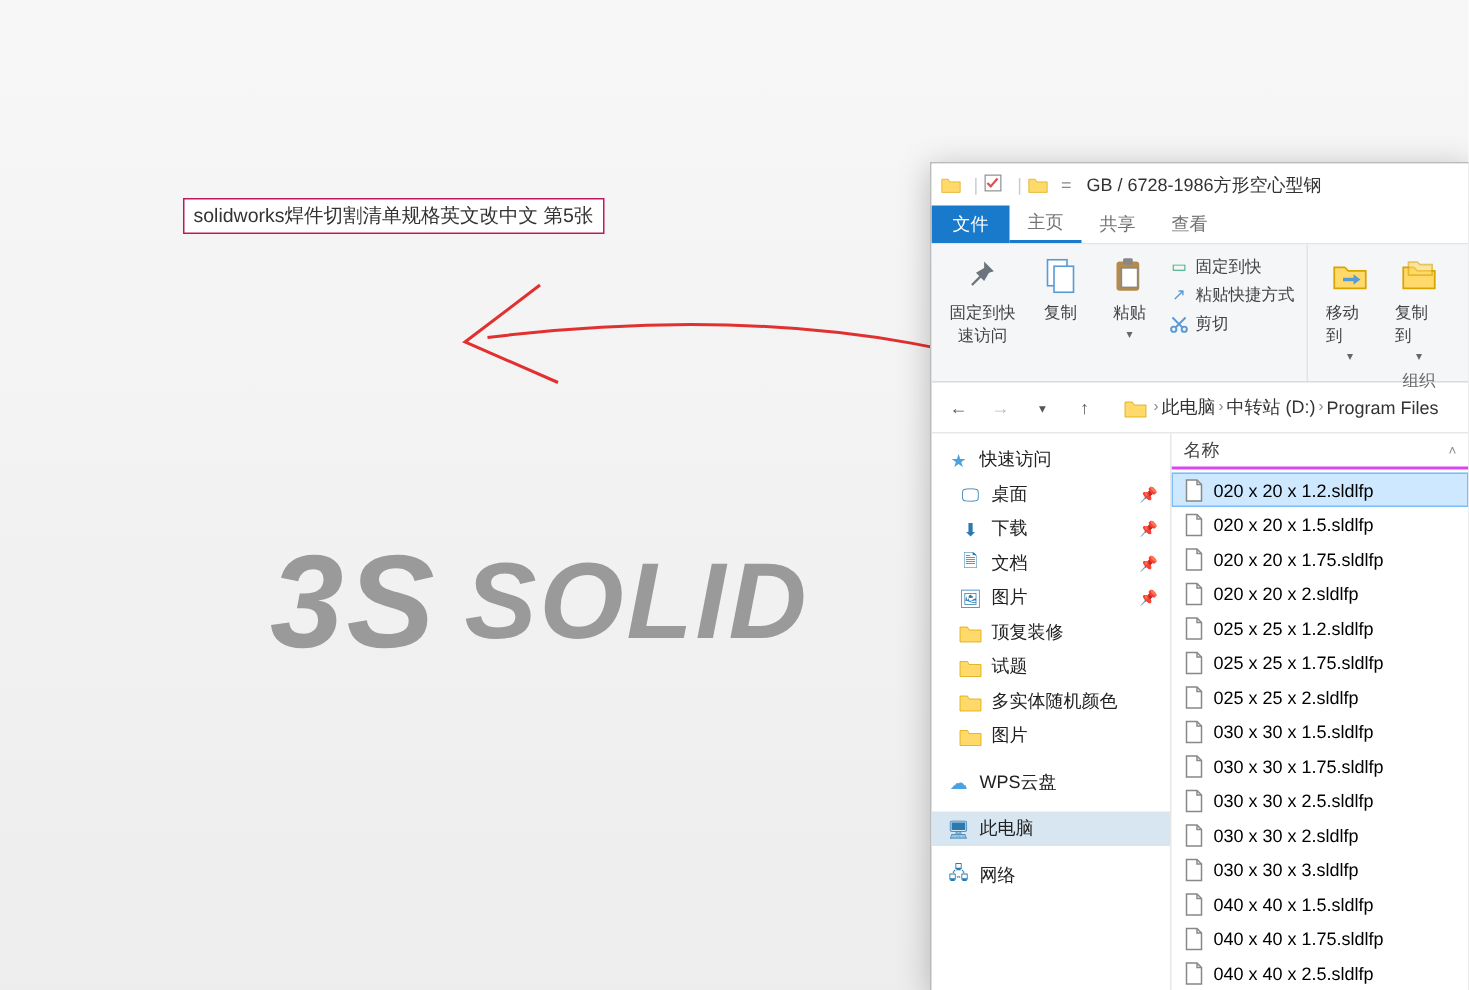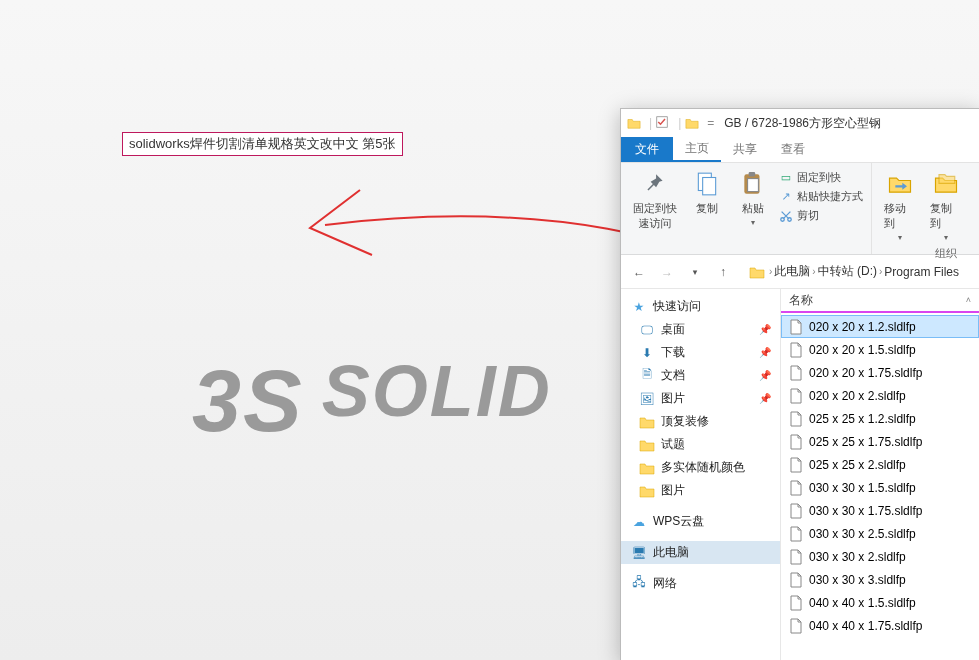--- a/index.html
+++ b/index.html
@@ -5,21 +5,21 @@
 * { box-sizing: border-box; margin: 0; padding: 0; font-family: "Microsoft YaHei", "Segoe UI", sans-serif; }
 body { width: 979px; height: 660px; background: linear-gradient(to bottom, #f7f7f7 0%, #ededed 100%); position: relative; overflow: hidden; }
 
 
 .annotation-label { position: absolute; left: 122px; top: 132px; background: #fff; border: 1px solid #be185d; padding: 2px 6px; font-size: 13px; color: #333; }
 
 
 .arrow-svg { position: absolute; left: 280px; top: 170px; width: 560px; height: 180px; pointer-events: none; }
 
 
-.sw-logo { position: absolute; left: 180px; top: 350px; font-size: 72px; font-weight: 700; color: #9a9a9a; font-style: italic; letter-spacing: 2px; display: flex; align-items: flex-start; margin-left: 12px; }
+.sw-logo { position: absolute; left: 180px; top: 350px; font-size: 72px; font-weight: 700; color: #9a9a9a; font-style: italic; letter-spacing: 2px; display: flex; align-items: center; }
 .sw-logo .ds-mark { font-size: 88px; margin-right: 18px; font-weight: 600; }
 
 
 .explorer { position: absolute; left: 620px; top: 108px; width: 360px; height: 553px; background: #fff; box-shadow: 0 4px 20px rgba(0,0,0,0.25); border: 1px solid #bbb; overflow: hidden; }
 
 
 .title-bar { height: 28px; display: flex; align-items: center; padding: 0 6px; background: #fff; font-size: 12px; }
 .title-bar .tb-icon { width: 14px; height: 14px; margin-right: 4px; }
 .title-bar .sep { color: #ccc; margin: 0 4px; }
 .title-bar .title-text { color: #333; margin-left: 6px; }
@@ -417,17 +417,24 @@
               </svg></span>
             <span>040 x 40 x 1.5.sldlfp</span>
           </div>
           <div class="file-row">
             <span class="file-icon"><svg viewBox="0 0 14 16" width="14" height="16">
                 <path class="filedoc-svg" d="M2 1 h7 l3 3 v11 h-10 z"></path>
                 <path d="M9 1 v3 h3" fill="none" stroke="#888"></path>
               </svg></span>
             <span>040 x 40 x 1.75.sldlfp</span>
           </div>
+          <div class="file-row">
+            <span class="file-icon"><svg viewBox="0 0 14 16" width="14" height="16">
+                <path class="filedoc-svg" d="M2 1 h7 l3 3 v11 h-10 z"></path>
+                <path d="M9 1 v3 h3" fill="none" stroke="#888"></path>
+              </svg></span>
+            <span>040 x 40 x 2.5.sldlfp</span>
+          </div>
         </div>
     </div>
   </div>
 
 </div>
 
 </body></html>

